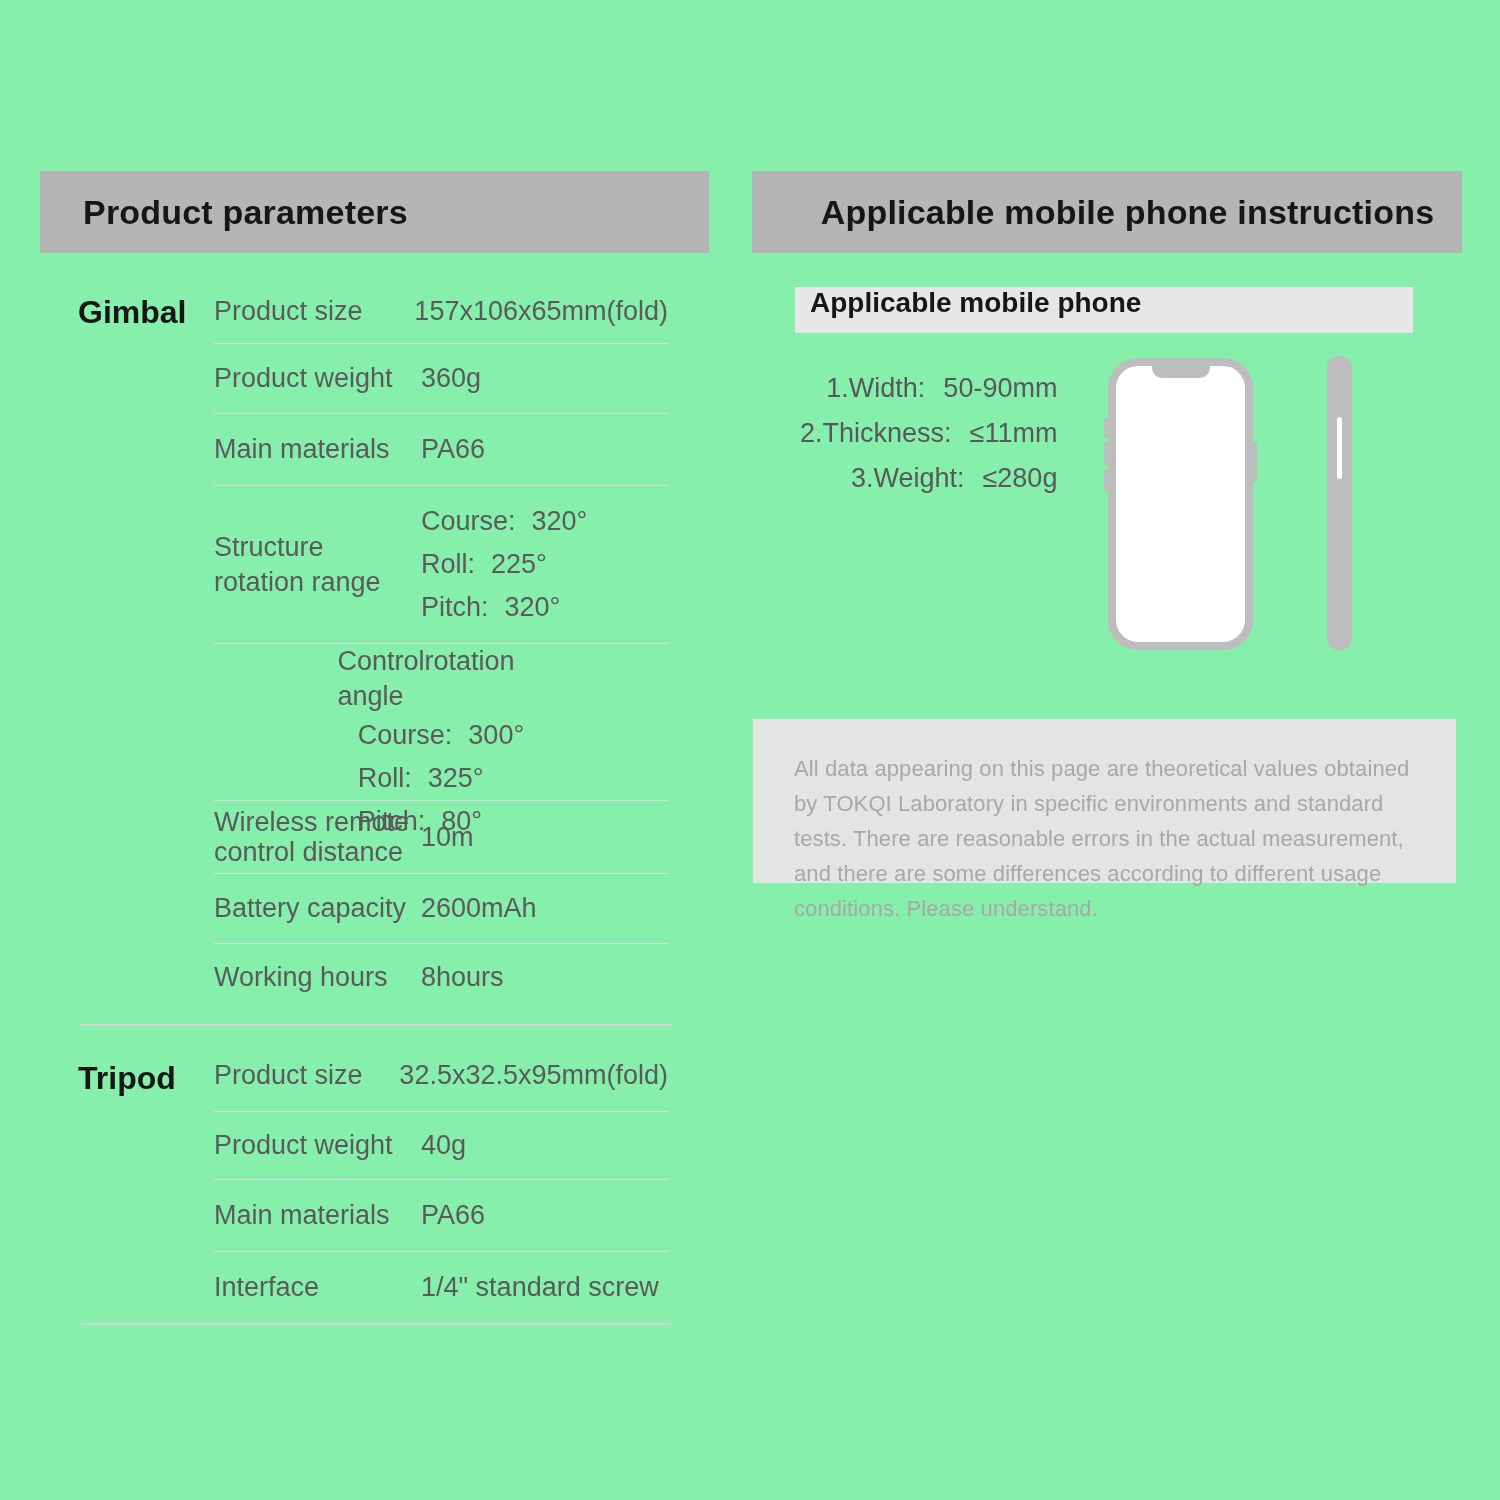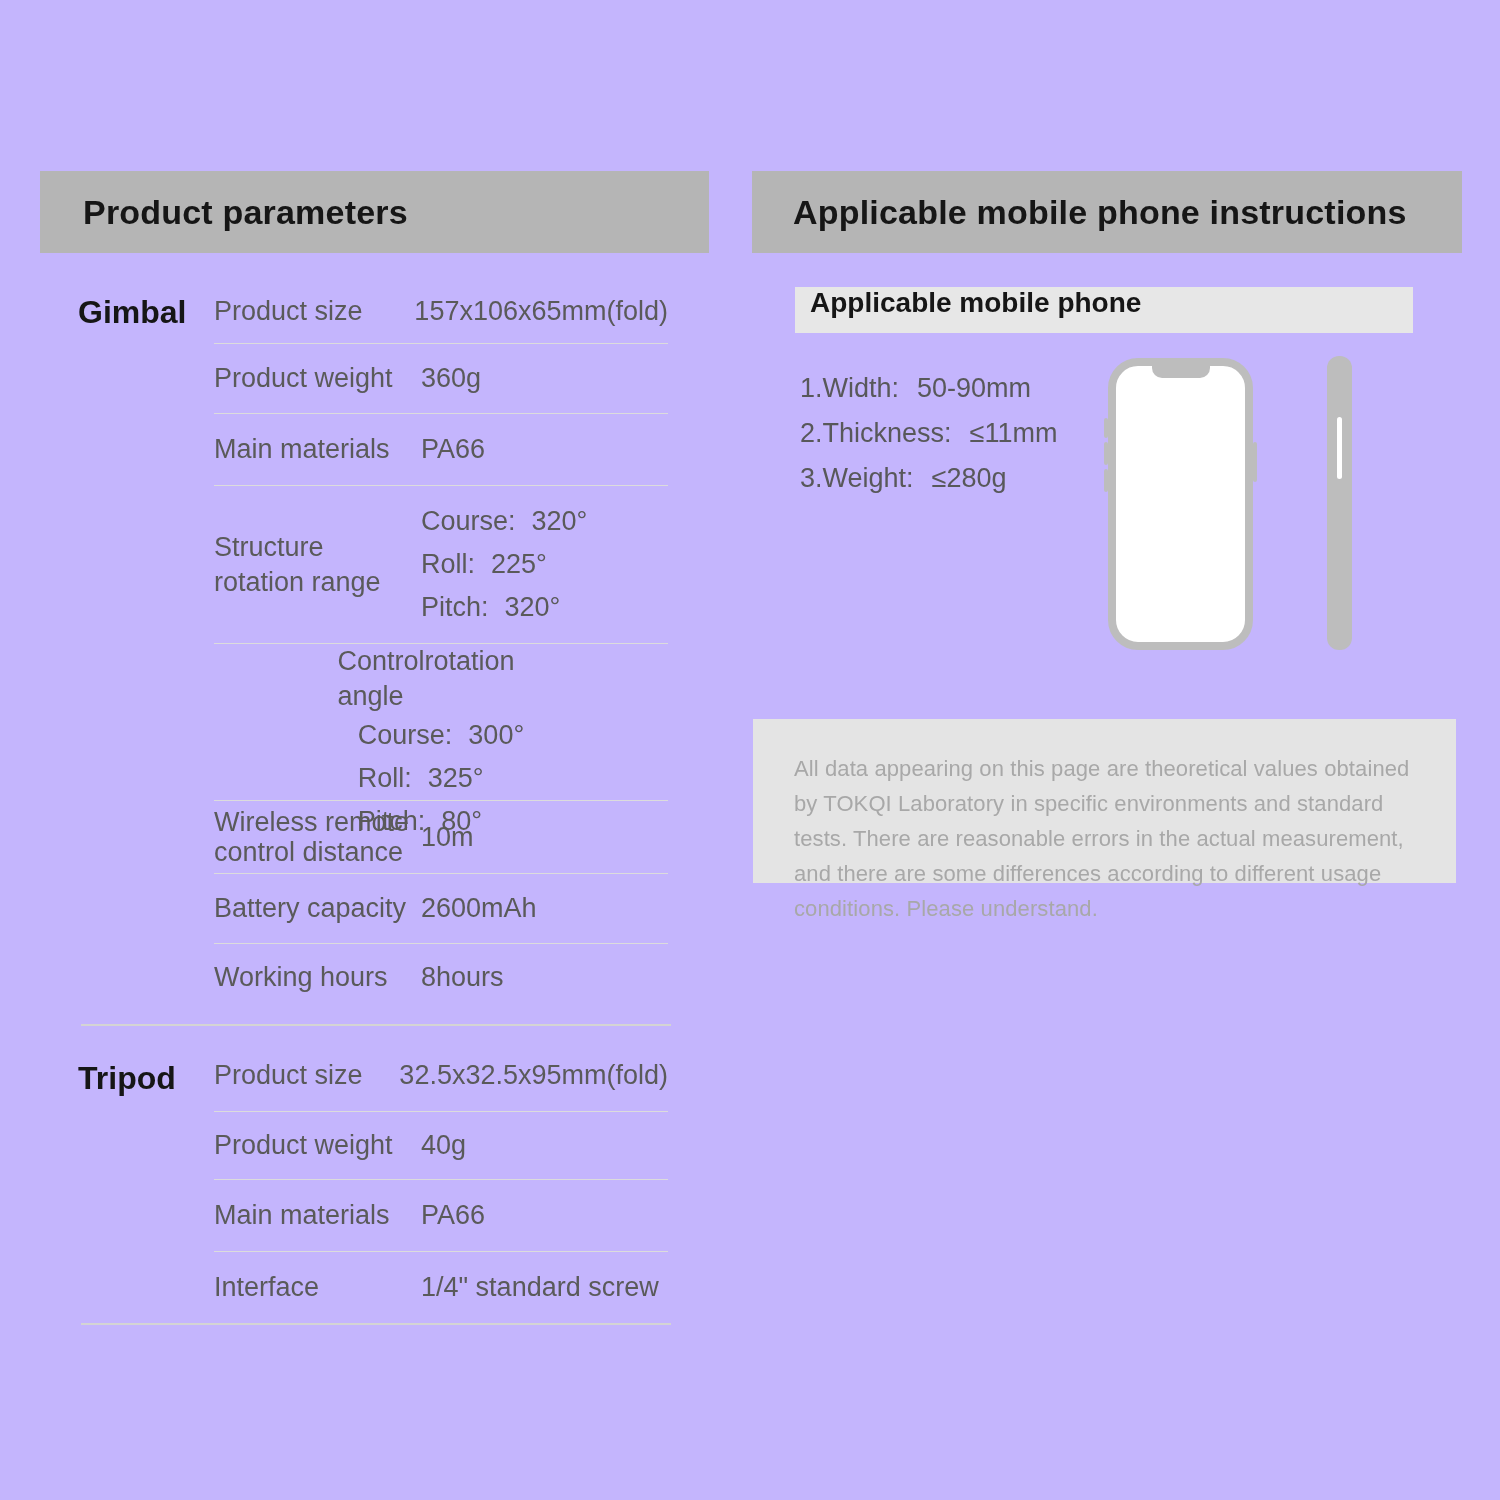--- a/index.html
+++ b/index.html
@@ -5,40 +5,40 @@
   html, body {
     margin: 0;
     padding: 0;
     background: #ffffff;
     font-family: "Liberation Sans", "DejaVu Sans", sans-serif;
   }
   .page {
     position: relative;
     width: 1500px;
     height: 1500px;
-    background: #c4b5fd;
+    background: #86efac;
     overflow: hidden;
   }
   .abs { position: absolute; }
 
   
   .header-bar {
     background: #b5b5b5;
     display: flex;
     align-items: center;
     box-sizing: border-box;
   }
   .header-title {
     font-weight: bold;
     font-size: 34px;
     color: #161616;
     letter-spacing: 0.2px;
   }
   #left-bar  { left: 40px;  top: 171px; width: 669px; height: 82px; padding-left: 43px; }
-  #right-bar { left: 752px; top: 171px; width: 710px; height: 82px; padding-left: 41px; }
+  #right-bar { left: 752px; top: 171px; width: 710px; height: 82px; padding-left: 41px; justify-content: center; }
 
   
   .group-label {
     position: absolute;
     left: 78px;
     font-weight: bold;
     font-size: 32px;
     color: #161616;
     line-height: 36px;
   }
@@ -113,20 +113,21 @@
     font-size: 28px;
     color: #161616;
   }
 
   .specs { left: 800px; top: 366px; }
   .spec-line {
     display: flex;
     font-size: 27px;
     color: #58585a;
     line-height: 45px;
+    justify-content: flex-end;
   }
   .spec-line .k { margin-right: 18px; }
 
   
   .phone-front {
     left: 1108px;
     top: 358px;
     width: 145px;
     height: 292px;
     border: 8px solid #bdbdbd;

